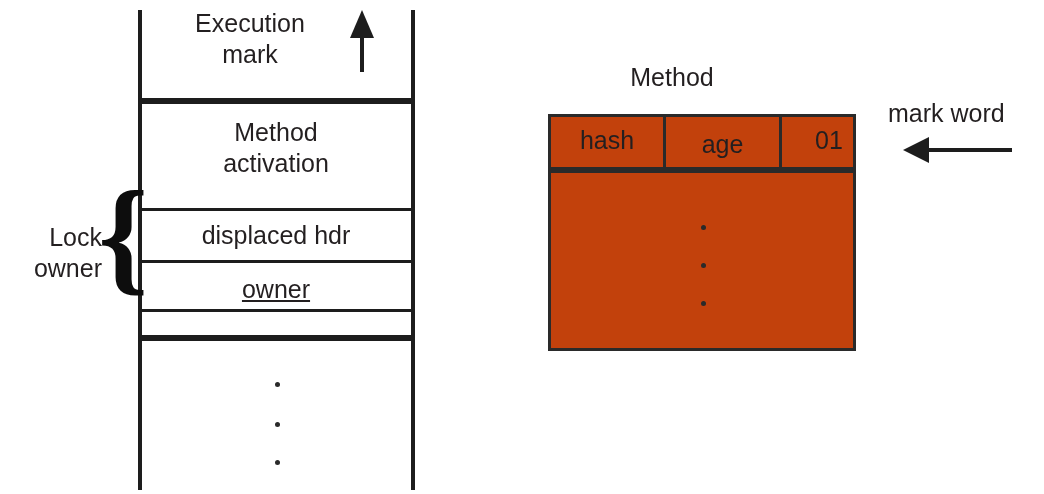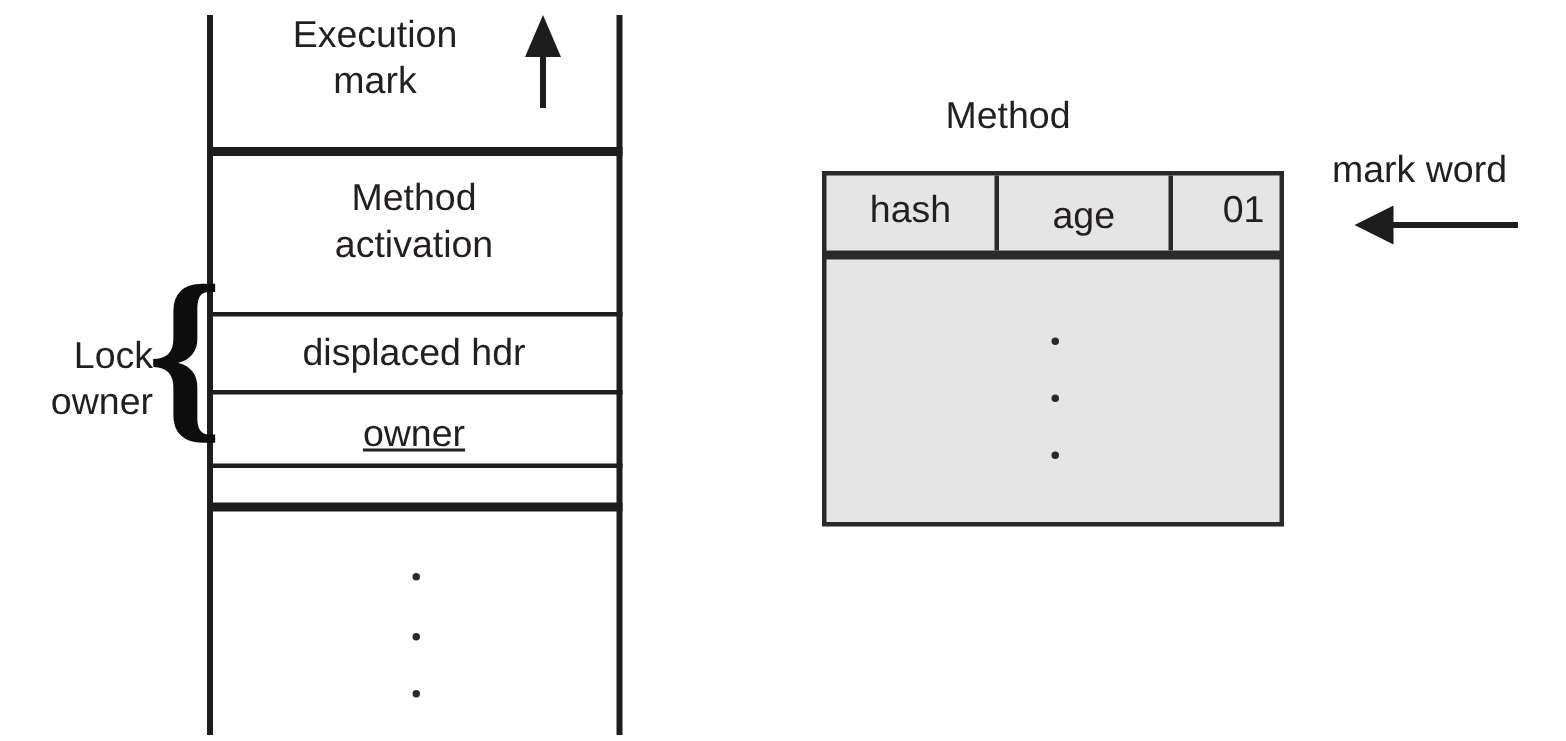--- a/index.html
+++ b/index.html
@@ -87,21 +87,21 @@
     font-family: "Liberation Serif", serif;
     font-weight: 700;
     color: #0d0d0d;
   }
 
   
   .obox {
     position: absolute;
     border: 3px solid #2a2a2a;
     box-sizing: border-box;
-    background: #e5e5e5;
+    background: #c2410c;
   }
   .obox-cell-divider {
     position: absolute;
     width: 3px;
     background: #2a2a2a;
   }
 </style>
 </head>
 <body>
 

